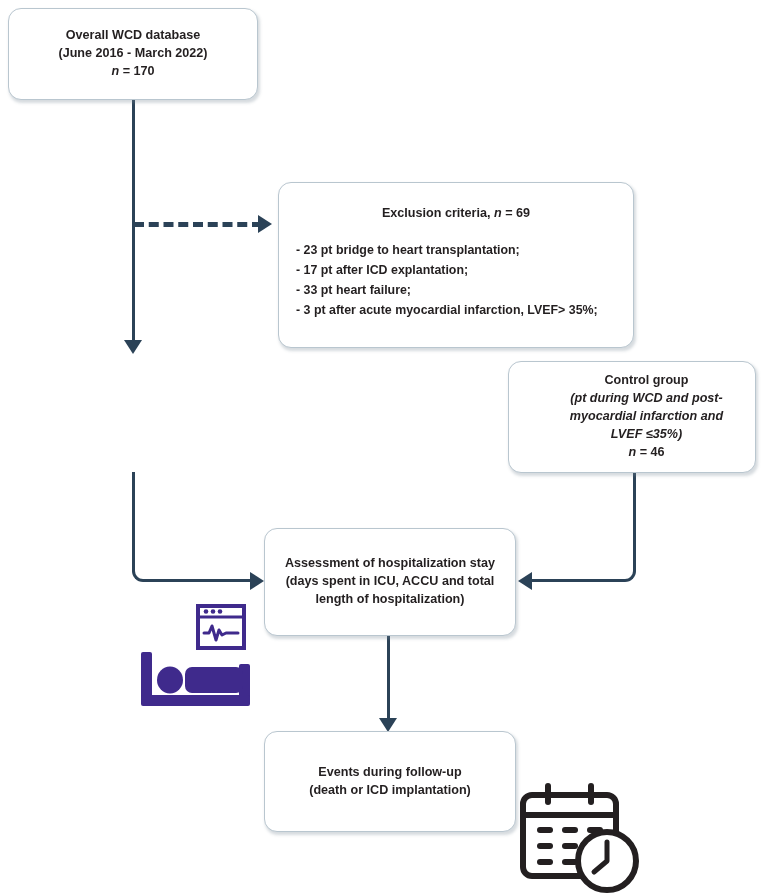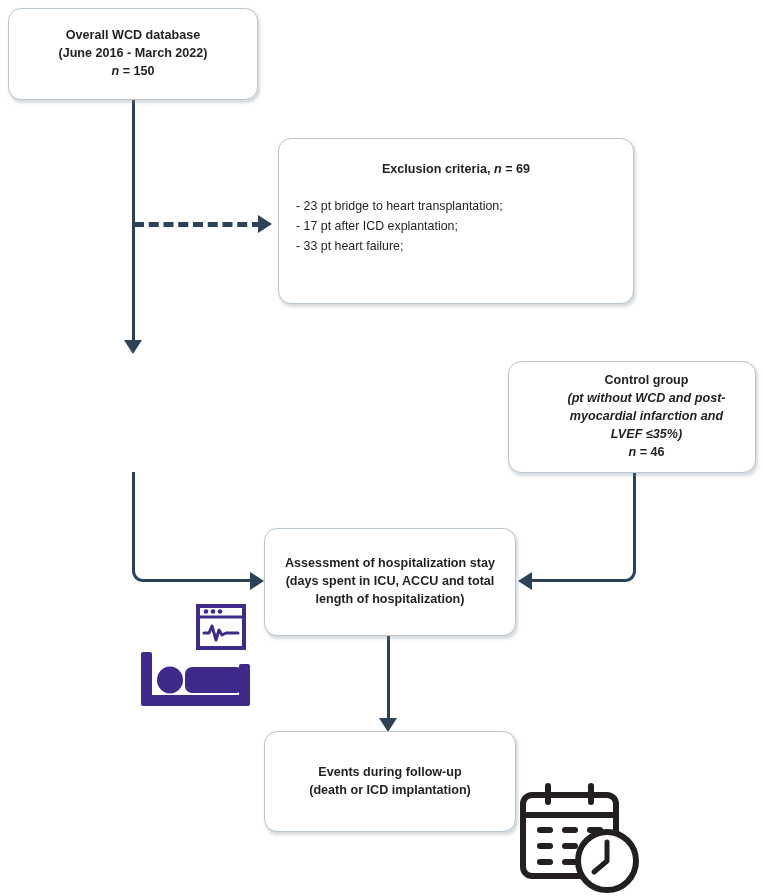--- a/index.html
+++ b/index.html
@@ -39,36 +39,37 @@
     z-index: 3;
   }
   .node .ln { display: block; white-space: nowrap; }
   .node .ital { font-style: italic; }
   .node .nvar { font-style: italic; font-weight: bold; }
 
   
   #node-exclusion {
     justify-content: flex-start;
     padding: 22px 14px 14px 14px;
+    margin-top: 44px;
   }
   #node-exclusion .exc-title {
     width: 100%;
     text-align: center;
     font-size: 12.6px;
     font-weight: bold;
     margin-bottom: 17px;
   }
   #node-exclusion .exc-list {
     width: 100%;
     text-align: left;
     padding-left: 6px;
   }
   #node-exclusion .exc-list .ln {
     font-size: 12.4px;
-    font-weight: normal;
+    font-weight: bold;
     line-height: 1.62;
   }
 
   
   .conn {
     position: absolute;
     background: #2b4257;
     z-index: 1;
   }
   .vline { width: 3.2px; }
@@ -139,40 +140,41 @@
 
   <div class="elbow elbow-right" style="left:530px; top:472px; width:106px; height:110px;"></div>
   <div class="arrow arrow-left" style="left:518px; top:571.5px;"></div>
 
   <div class="conn vline" style="left:387px; top:636px; height:86px;"></div>
   <div class="arrow arrow-down" style="left:379px; top:718px;"></div>
 
   <div class="node" id="node-overall" style="left:8px; top:8px; width:250px; height:92px;">
     <span class="ln">Overall WCD database</span>
     <span class="ln">(June 2016 - March 2022)</span>
-    <span class="ln"><em class="nvar">n</em> <span>= 150</span></span>
+    <span class="ln"><em class="nvar">n</em> <span>= 170</span></span>
   </div>
 
   <div class="node" id="node-exclusion" style="left:278px; top:138px; width:356px; height:166px;">
     <div class="exc-title">
       <span>Exclusion criteria,</span>
       <em class="nvar">n</em>
       <span>= 69</span>
     </div>
     <div class="exc-list">
       <span class="ln">- 23 pt bridge to heart transplantation;</span>
       <span class="ln">- 17 pt after ICD explantation;</span>
       <span class="ln">- 33 pt heart failure;</span>
+      <span class="ln">- 3 pt after acute myocardial infarction, LVEF&gt; 35%;</span>
     </div>
   </div>
 
 
   <div class="node" id="node-control" style="left:508px; top:361px; width:248px; height:112px;padding-left:39px;">
     <span class="ln">Control group</span>
-    <span class="ln ital">(pt without WCD and post-</span>
+    <span class="ln ital">(pt during WCD and post-</span>
     <span class="ln ital">myocardial infarction and</span>
     <span class="ln ital">LVEF ≤35%)</span>
     <span class="ln"><em class="nvar">n</em> <span>= 46</span></span>
   </div>
 
   <div class="node" id="node-events" style="left:264px; top:731px; width:252px; height:101px;">
     <span class="ln">Events during follow-up</span>
     <span class="ln">(death or ICD implantation)</span>
   </div>
 

